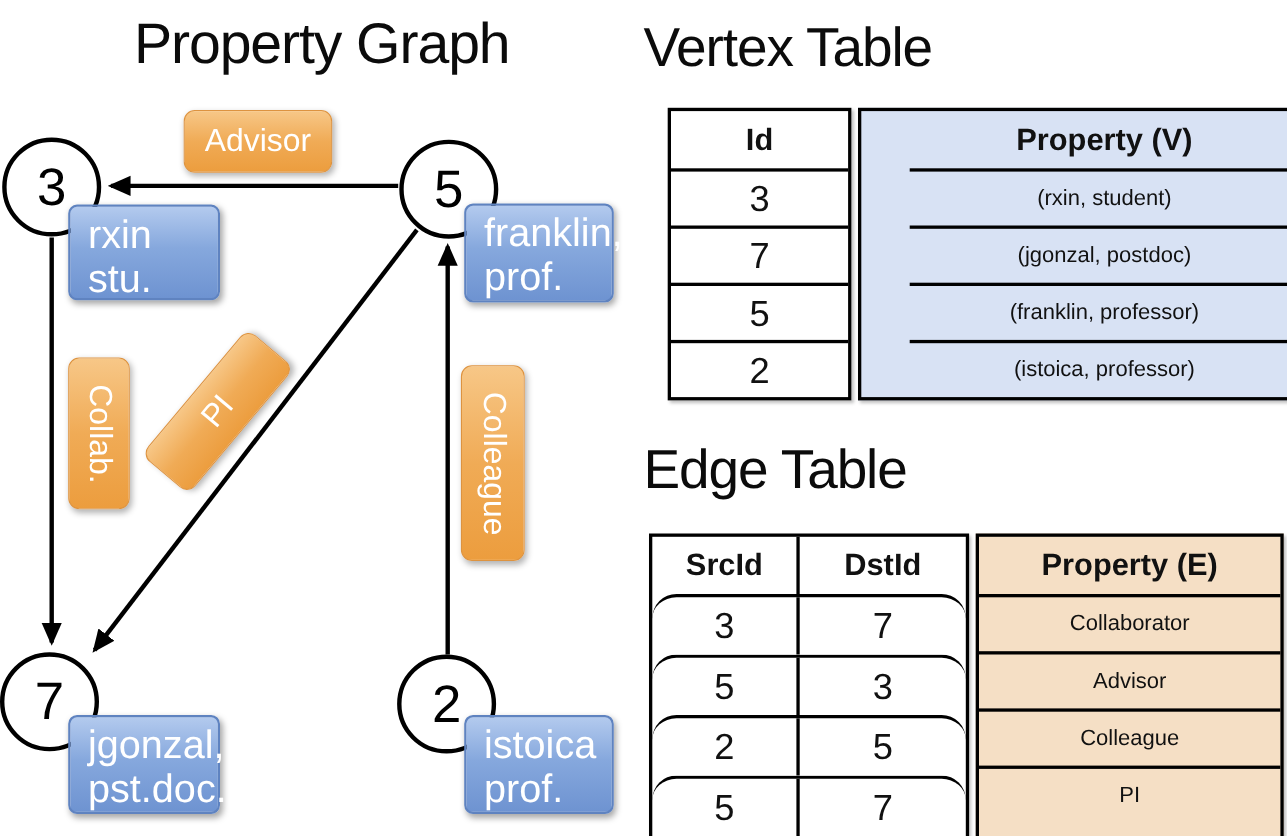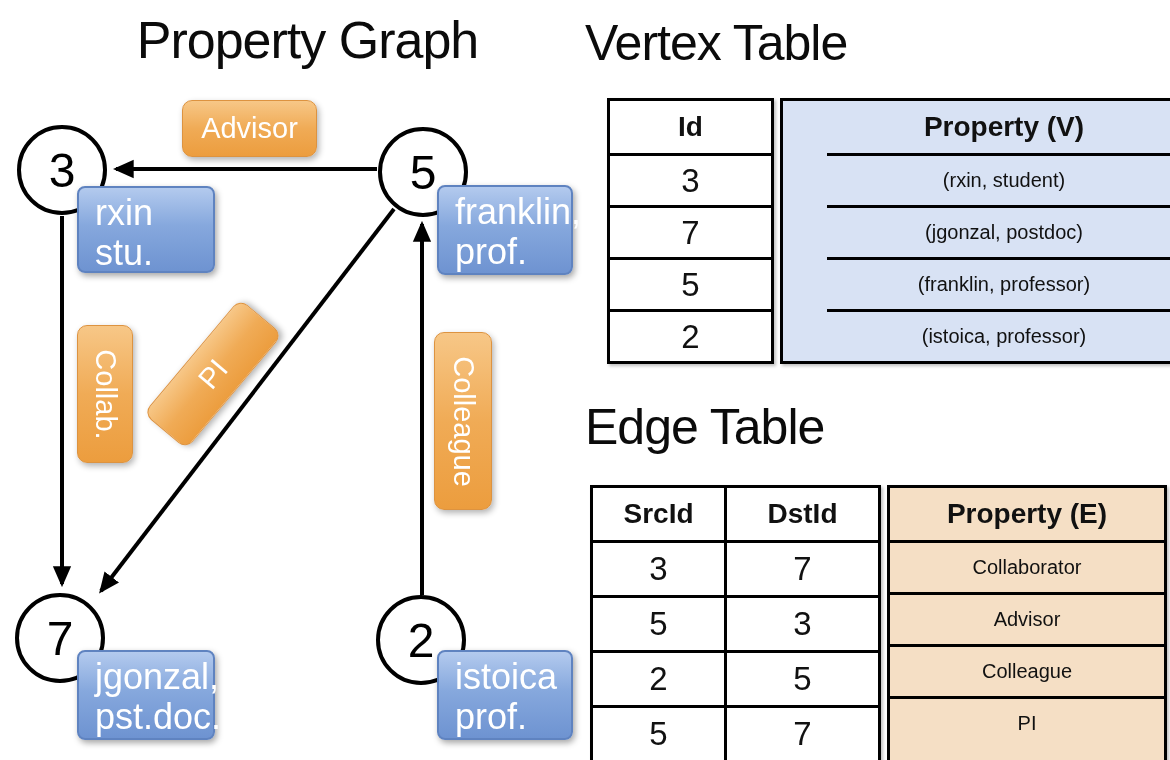--- a/index.html
+++ b/index.html
@@ -1,20 +1,20 @@
 <!DOCTYPE html>
 <html><head>
 <meta charset="utf-8">
 <style>
   html,body { margin:0; padding:0; background:#ffffff; }
   * { box-sizing:border-box; font-family:"Liberation Sans","DejaVu Sans",sans-serif; }
   .stage { position:relative; width:1170px; height:760px; background:#fff; overflow:hidden; }
 
   
-  .graph-pane { position:absolute; left:15px; top:0; width:585px; height:535px; }
+  .graph-pane { position:absolute; left:0; top:0; width:585px; height:535px; }
   .graph-title { position:absolute; left:0; top:10px; width:585px; margin:0;
                  text-align:center; font-size:52px; font-weight:300; color:#0b0b0b;
                  letter-spacing:-1px; }
   .edges-svg { position:absolute; left:0; top:0; }
   .edge { stroke:#000; stroke-width:4; fill:none; }
 
   .node { position:absolute; width:90px; height:90px; border:4px solid #000;
           border-radius:50%; background:#fff; display:flex; align-items:center;
           justify-content:center; font-size:48px; font-weight:300; color:#000; }
 
@@ -49,21 +49,21 @@
                   color:#111; }
   .hcell { font-weight:bold; font-size:28px; }
   .cell  { font-size:20px; font-weight:300; }
   .cell.num { font-size:33px; }
   .rowline { border-top:3px solid #000; }
 
   .id-sub   { width:167px; }
   .vprop-sub{ width:404px; background:#d8e2f4;padding-left:44px; }
   .ids-sub  { width:291px; }
   .eprop-sub{ width:280px; background:#f5dfc5; }
-  .row2 { display:flex; }
+  .row2 { display:flex;border-radius:22px; }
   .row2 > div:first-child { width:134px; border-right:3px solid #000; }
   .row2 > div:last-child  { flex:1; }
 </style>
 </head>
 <body>
 
 <div class="stage">
 
   <section class="graph-pane">
     <h1 class="graph-title">Property Graph</h1>

